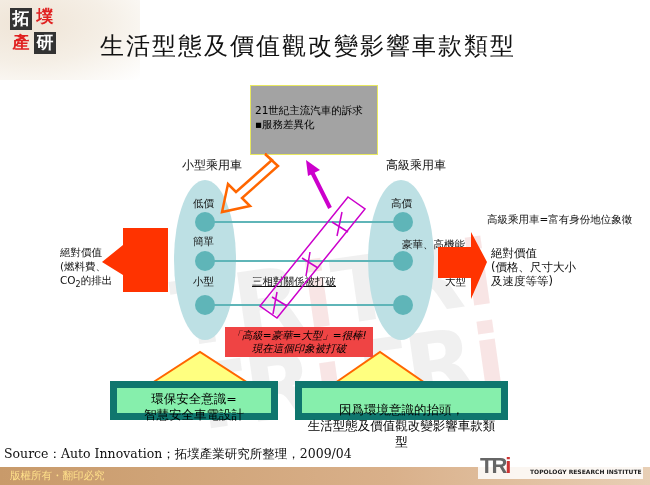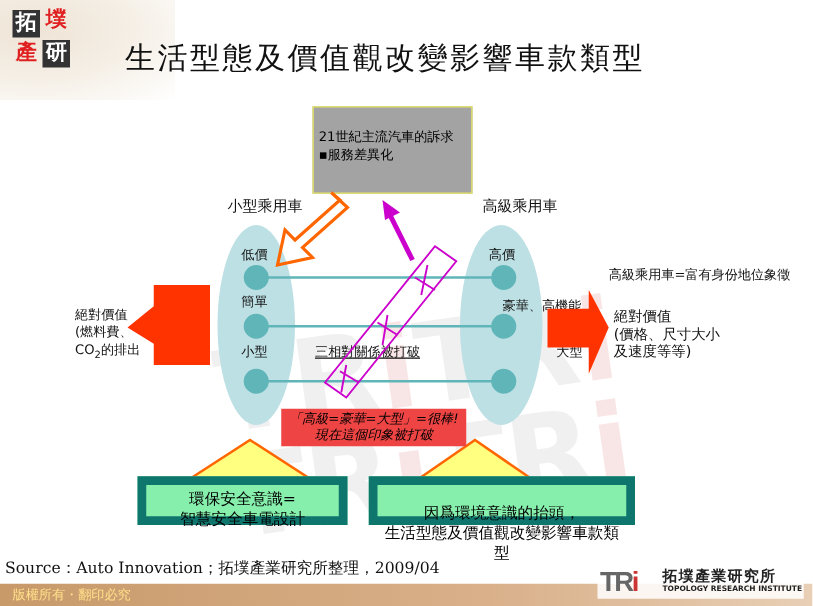--- a/index.html
+++ b/index.html
@@ -141,15 +141,14 @@
   <div>因爲環境意識的抬頭，</div>
   <div>生活型態及價值觀改變影響車款類型</div>
 </div>
 
 <div class="abs source">Source：Auto Innovation；拓墣產業研究所整理，2009/04</div>
 
 <div class="abs footer-bar"></div>
 <div class="abs footer-text">版權所有・翻印必究</div>
 <div class="abs tri-logo">
   <span class="tri-mark">TR<span class="tri-i">i</span></span>
-  <span class="tri-cn">拓墣產業研究所</span>
   <span class="tri-en">TOPOLOGY RESEARCH INSTITUTE</span>
 </div>
 
 </body></html>

